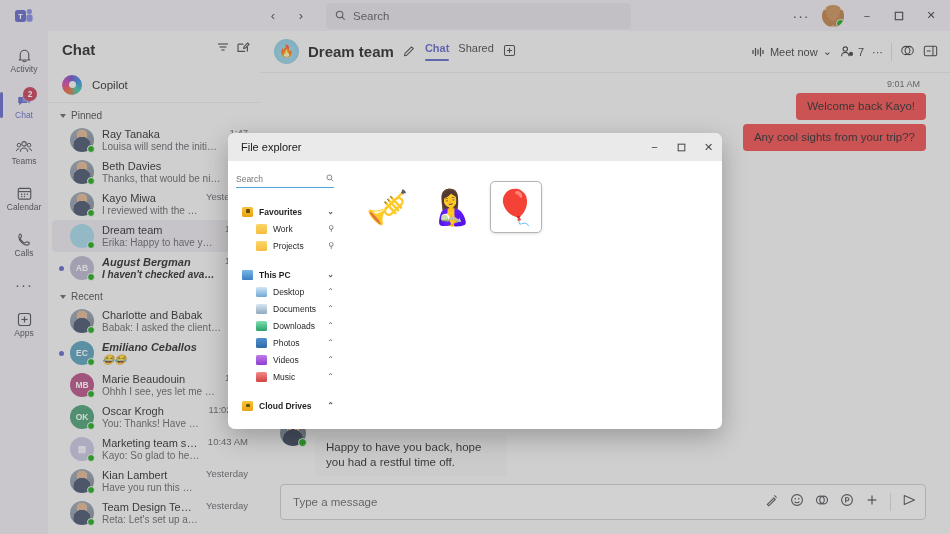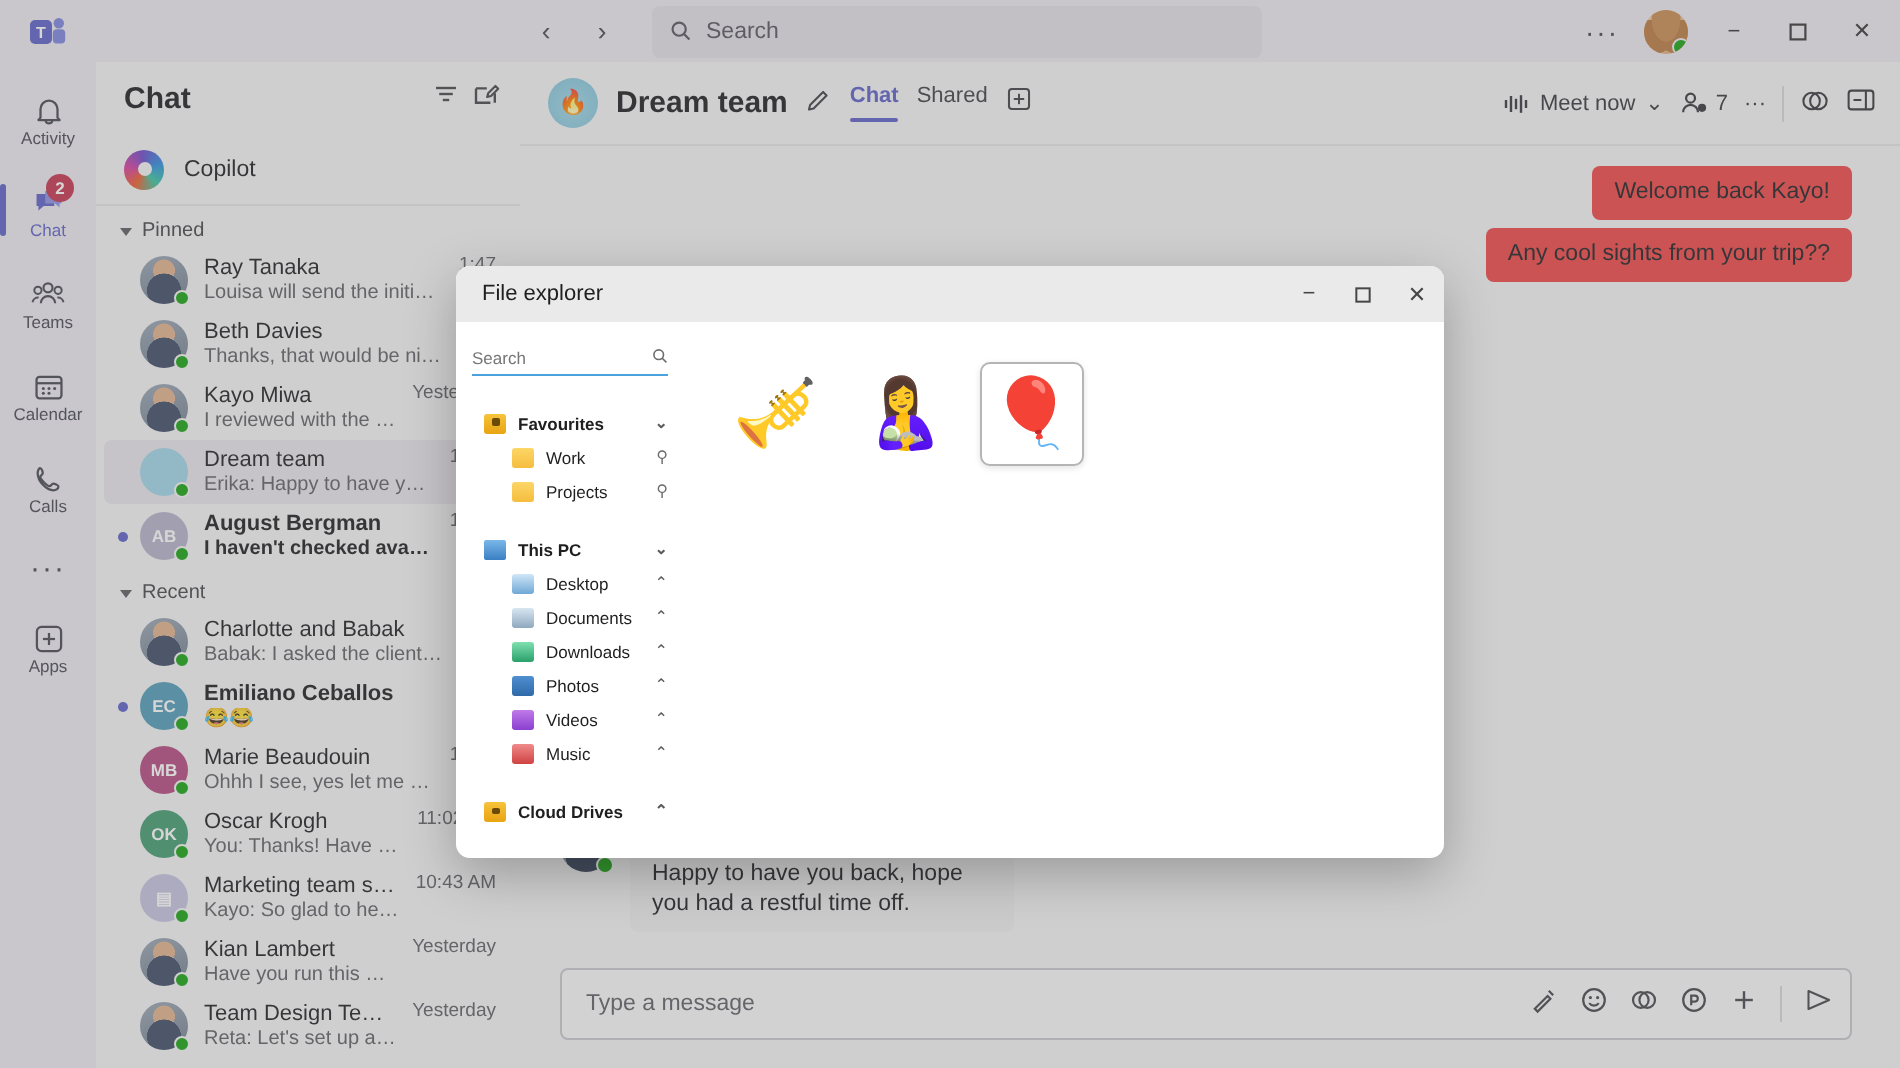--- a/index.html
+++ b/index.html
@@ -80,21 +80,21 @@
         font-weight:bold; overflow:visible; }
   .av .ph2 { position:absolute; right:-1px; bottom:-1px; width:8px; height:8px; border-radius:50%;
              background:#13a10e; border:1.5px solid #f5f5f5; }
   .av.photo::before { content:""; position:absolute; inset:0; border-radius:50%;
      background:radial-gradient(circle at 50% 72%, #3b4a63 0 40%, transparent 41%),
                 radial-gradient(circle at 50% 30%, #e0b18a 0 26%, transparent 27%),
                 linear-gradient(160deg,#9aa6b4,#6e7c8c); }
   .chat-txt { flex:1; min-width:0; }
   .chat-name { font-size:11px; color:#1b1b1f; white-space:nowrap; overflow:hidden;
                text-overflow:ellipsis; line-height:13px; }
-  .chat-row.unread .chat-name, .chat-row.unread .chat-prev { font-weight:bold; color:#1b1b1f; }
+  .chat-row.unread .chat-name, .chat-row.unread .chat-prev { font-weight:bold; color:#1b1b1f;font-style:italic; }
   .chat-prev { font-size:10px; color:#5d5d64; white-space:nowrap; overflow:hidden;
                text-overflow:ellipsis; line-height:12px; }
   .chat-time { font-size:9.5px; color:#5d5d64; flex:0 0 auto; align-self:flex-start; padding-top:3px;}
 
   
   .main { flex:1; background:#f5f5f5; display:flex; flex-direction:column; min-width:0; }
   .main-head { height:42px; display:flex; align-items:center; padding:0 12px 0 14px; gap:9px;
                border-bottom:1px solid #e6e4e9; }
   .team-av { width:25px; height:25px; border-radius:50%;
              background:radial-gradient(circle at 50% 55%,#9fd6e8,#7ec3da); position:relative; }
@@ -480,20 +480,21 @@
               <svg width="15" height="14" viewBox="0 0 16 14">
                 <rect x="1.4" y="2" width="13.2" height="10" rx="1.6" fill="none" stroke="#34343a" stroke-width="1.1"></rect>
                 <line x1="10.6" y1="2" x2="10.6" y2="12" stroke="#34343a" stroke-width="1.1"></line>
                 <line x1="4" y1="7" x2="8.2" y2="7" stroke="#34343a" stroke-width="1.1"></line>
               </svg>
             </span>
           </span>
         </div>
 
         <div class="msgs">
+          <div class="ts-center">9:01 AM</div>
           <div class="bubble-row out">
             <div class="bubble out">Welcome back Kayo!</div>
           </div>
           <div class="bubble-row out">
             <div class="bubble out">Any cool sights from your trip??</div>
           </div>
           <div style="height:228px"></div>
           <div class="bubble-row" style="padding-left:35px">
             <div class="bubble in">The views were stunning</div>
           </div>

